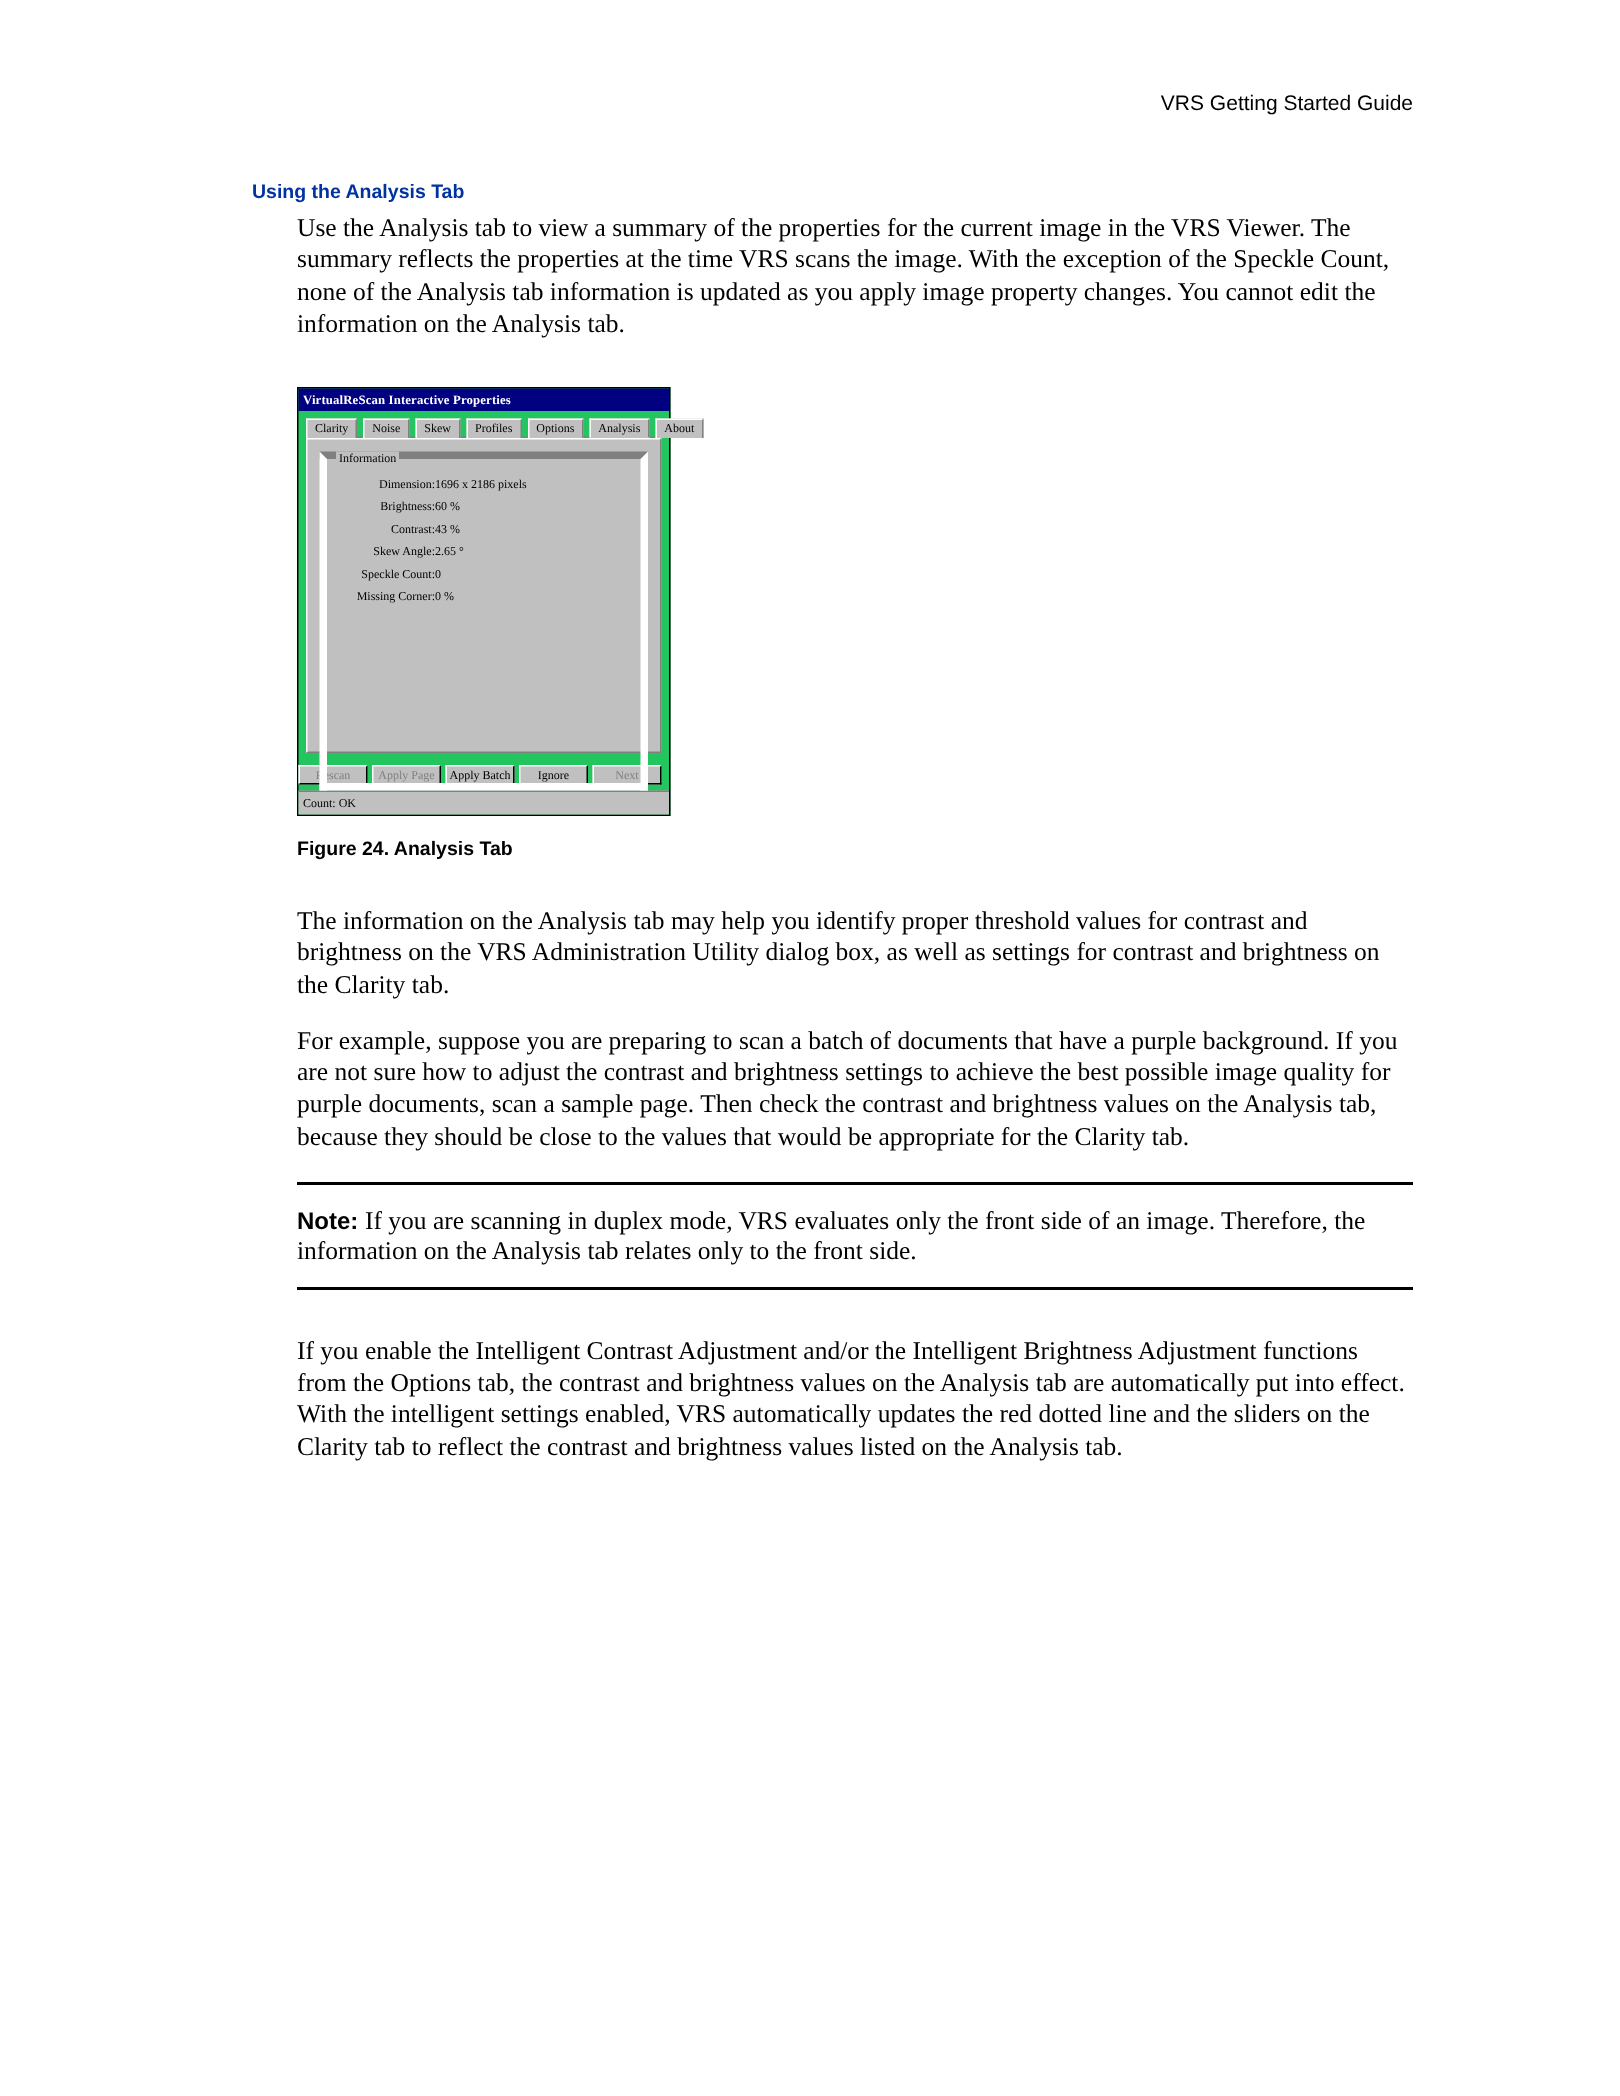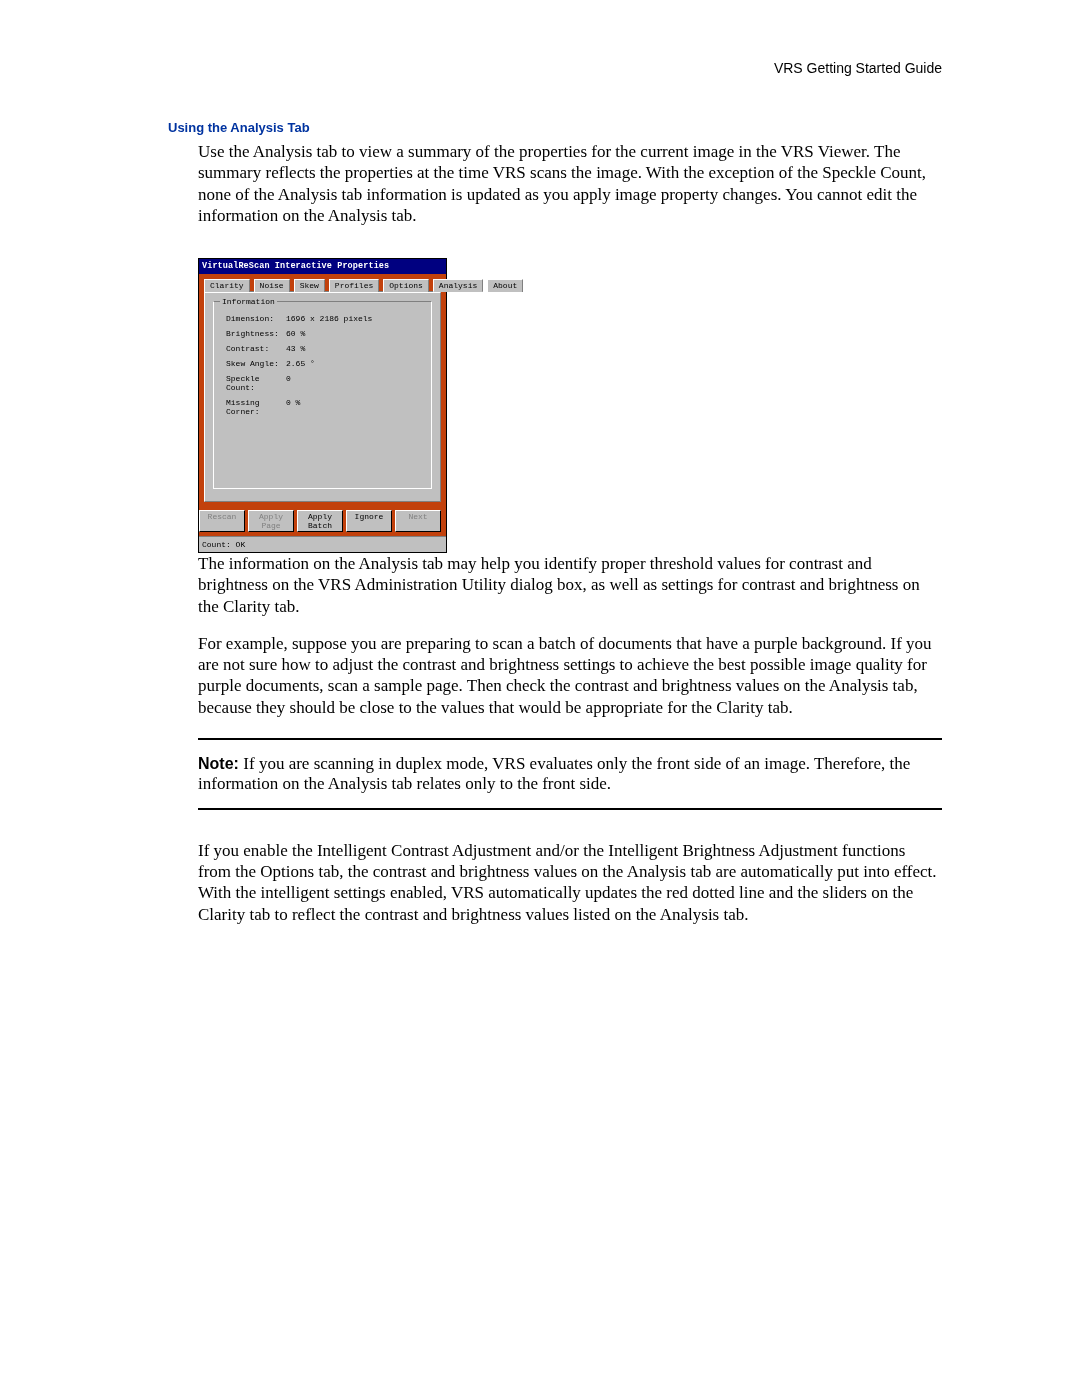--- a/index.html
+++ b/index.html
@@ -67,23 +67,23 @@
     left: 138px; right: 138px;
     bottom: 50px;
   }
 
   
   .dlg-figure {
     margin: 8px 0 0 0;
   }
   .dlg {
     width: 249px;
-    background: #c2410c;
+    background: #22c55e;
     border: 1px solid #000;
-    font-family: Liberation Mono, monospace;
+    font-family: Liberation Serif, serif;
     font-size: 8px;
     color: #000;
     box-sizing: border-box;
     margin-top: 32px;
   }
   .dlg-title {
     background: #000080;
     color: #fff;
     font-weight: bold;
     font-size: 8.5px;
@@ -119,45 +119,46 @@
     border-left: 1px solid #fff;
     border-top: 1px solid #fff;
     border-right: 1px solid #808080;
     border-bottom: 1px solid #808080;
     background: #c0c0c0;
     padding: 8px 8px 12px 8px;
     height: 210px;
     box-sizing: border-box;
   }
   .groupbox {
-    border: 1px solid #ffffff;
+    border: 5px solid #ffffff;
     border-top-color: #808080;
     position: relative;
     padding: 12px 6px 10px 12px;
-    height: 188px;
+    height: 226px;
     box-sizing: border-box;
   }
   .groupbox-title {
     position: absolute;
     top: -5px;
     left: 6px;
     padding: 0 2px;
     background: #c0c0c0;
     font-size: 8px;
   }
   .info-rows {
     display: block;
   }
   .info-row {
     display: flex;
     font-size: 8px;
     margin-bottom: 6px;
   }
   .info-row .label {
     width: 60px;
+    text-align: right;
   }
   .dlg-buttons {
     display: flex;
     justify-content: flex-end;
     gap: 3px;
     padding: 4px 5px 4px 0;
   }
   .btn {
     border-top: 1px solid #fff;
     border-left: 1px solid #fff;
@@ -243,20 +244,21 @@
           <div class="btn disabled">Rescan</div>
           <div class="btn disabled">Apply Page</div>
           <div class="btn">Apply Batch</div>
           <div class="btn">Ignore</div>
           <div class="btn disabled">Next</div>
         </div>
         <div class="status-bar">Count: OK</div>
       </div>
     </div>
 
+    <div class="figure-caption">Figure 24.  Analysis Tab</div>
 
     <p class="body">The information on the Analysis tab may help you identify proper threshold values for contrast and brightness on the VRS Administration Utility dialog box, as well as settings for contrast and brightness on the Clarity tab.</p>
     <p class="body">For example, suppose you are preparing to scan a batch of documents that have a purple background. If you are not sure how to adjust the contrast and brightness settings to achieve the best possible image quality for purple documents, scan a sample page. Then check the contrast and brightness values on the Analysis tab, because they should be close to the values that would be appropriate for the Clarity tab.</p>
 
     <div class="note-block">
       <span class="note-label">Note:  </span><span class="note-text">If you are scanning in duplex mode, VRS evaluates only the front side of an image. Therefore, the information on the Analysis tab relates only to the front side.</span>
     </div>
 
     <p class="body">If you enable the Intelligent Contrast Adjustment and/or the Intelligent Brightness Adjustment functions from the Options tab, the contrast and brightness values on the Analysis tab are automatically put into effect. With the intelligent settings enabled, VRS automatically updates the red dotted line and the sliders on the Clarity tab to reflect the contrast and brightness values listed on the Analysis tab.</p>
   </div>

